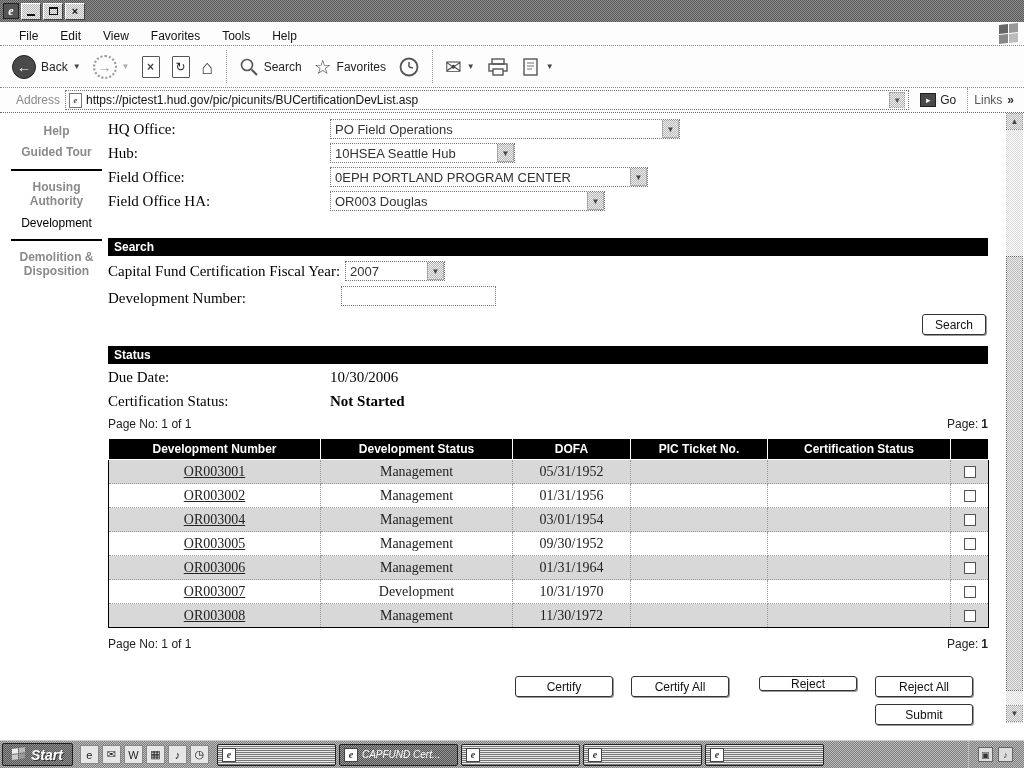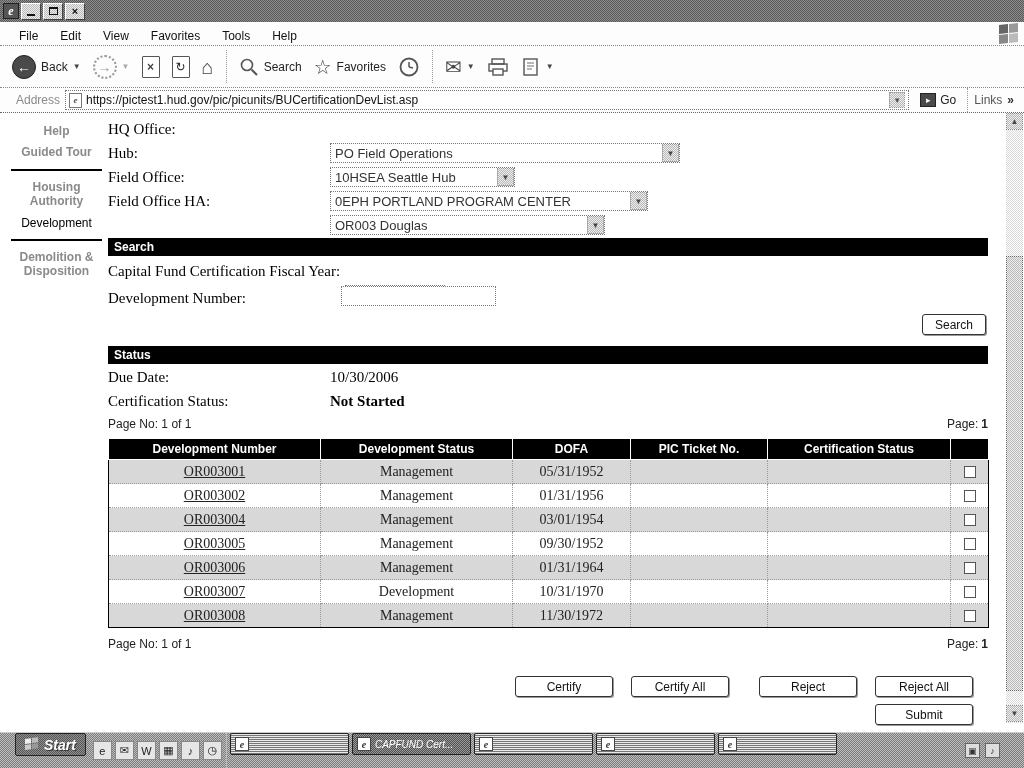--- a/index.html
+++ b/index.html
@@ -60,21 +60,21 @@
 
   .sidebar { position:absolute; left:8px; top:4px; width:97px; text-align:center; font-size:12px; }
   .side-item { margin:7px 0; line-height:1.2; }
   .side-item.gray { color:#8a8a8a; font-weight:bold; }
   .side-item.active { color:#000; }
   .side-sep { border-top:2px solid #000; margin:9px 3px; }
 
   .main { position:absolute; left:108px; top:0; width:880px; height:628px; font-family:"Liberation Serif",serif; font-size:15px; color:#000; }
   .abs { position:absolute; }
 
-  .fselect { position:absolute; height:20px; border:1px dotted #777; background:#fff; display:flex; align-items:center; padding-left:4px; font-family:"Liberation Sans",sans-serif; font-size:13px; color:#333;margin-top:24px; }
+  .fselect { position:absolute; height:20px; border:1px dotted #777; background:#fff; display:flex; align-items:center; padding-left:4px; font-family:"Liberation Sans",sans-serif; font-size:13px; color:#333; }
   .fselect .arrowbox { margin-left:auto; width:17px; height:18px; border:1px dotted #999; display:flex; align-items:center; justify-content:center; font-size:8px; color:#444; }
   .finput { position:absolute; height:20px; border:1px dotted #777; background:#fff; font-family:"Liberation Sans",sans-serif; font-size:13px; padding:0 3px; }
 
   .bar { position:absolute; left:0; width:880px; height:18px; background:#000; color:#fff; font-family:"Liberation Sans",sans-serif; font-size:12px; font-weight:bold; display:flex; align-items:center; padding-left:6px; }
 
   .btn { border:1px solid #333; border-radius:3px; background:#fff; box-shadow:1px 1px 0 #999; font-family:"Liberation Sans",sans-serif; font-size:12px; color:#111; display:flex; align-items:center; justify-content:center; }
 
   .pgline { position:absolute; left:0; width:880px; display:flex; justify-content:space-between; font-family:"Liberation Sans",sans-serif; font-size:12px; color:#222; }
   .pgline b { margin-left:3px; }
 
@@ -84,21 +84,21 @@
   .devtable tr.shaded td { background:conic-gradient(#b2b2b2 25%,#fdfdfd 0 50%,#b2b2b2 0 75%,#fdfdfd 0) 0 0/2px 2px; }
   a.devlink { color:#222; text-decoration:underline; }
   .cb { display:inline-block; width:12px; height:12px; border:1px solid #555; background:#fff; vertical-align:middle; }
 
   
   .vscroll { position:absolute; right:1px; top:0; width:17px; height:610px; background:conic-gradient(#d9d9d9 25%,#fff 0 50%,#d9d9d9 0 75%,#fff 0) 0 0/2px 2px; }
   .sarrow { position:absolute; left:0; width:17px; height:17px; border:1px dotted #888; display:flex; align-items:center; justify-content:center; font-size:8px; color:#444; }
   .sthumb { position:absolute; left:0; top:143px; width:17px; height:435px; border:1px dotted #666; }
 
   
-  .taskbar { position:absolute; left:0; bottom:0; right:0; height:36px; display:flex; align-items:flex-start; gap:3px; padding:0 15px; border-top:1px solid #ccc; }
+  .taskbar { position:absolute; left:0; bottom:0; right:0; height:28px; display:flex; align-items:center; gap:3px; padding:0 2px; border-top:1px solid #ccc; }
   .start { height:23px; display:flex; align-items:center; gap:5px; padding:0 9px; border:1px solid #222; border-radius:2px; color:#fff; font:italic bold 14px "Liberation Sans",sans-serif; text-shadow:1px 1px 0 #333; }
   .flag { width:14px; height:13px; display:grid; grid-template-columns:6px 6px; grid-template-rows:5px 5px; gap:1px; transform:skewY(-8deg); }
   .flag i:nth-child(1){background:#eee;} .flag i:nth-child(2){background:#bbb;}
   .flag i:nth-child(3){background:#ccc;} .flag i:nth-child(4){background:#999;}
   .ql { display:flex; gap:3px; align-items:center; padding:0 4px; border-right:1px dotted #bbb; align-self:stretch; }
   .qli { width:19px; height:19px; display:flex; align-items:center; justify-content:center; font-size:11px; color:#222; border:1px solid #888; background:#e6e6e6; }
   .task { height:22px; flex:0 0 119px; display:flex; align-items:center; gap:4px; padding:0 4px; border:1px solid #222; border-radius:2px; overflow:hidden;
           background:repeating-linear-gradient(180deg,#e9e9e9 0 1px,#777 1px 2px); }
   .task .ticon { flex:0 0 14px; height:14px; background:#fff; border:1px solid #444; font:italic bold 10px "Liberation Serif",serif; color:#333; display:flex; align-items:center; justify-content:center; }
   .task.active { background:conic-gradient(#9a9a9a 25%,#4f4f4f 0 50%,#9a9a9a 0 75%,#4f4f4f 0) 0 0/2px 2px; }
@@ -356,21 +356,21 @@
           </tbody>
         </table>
 
       <div class="pgline" style="top:524px">
         <span>Page No: 1 of 1</span>
         <span><span>Page:</span><b>1</b></span>
       </div>
 
       <span class="btn abs" style="top:563px;left:407px;width:98px;height:21px">Certify</span>
       <span class="btn abs" style="top:563px;left:523px;width:98px;height:21px">Certify All</span>
-      <span class="btn abs" style="top:563px;left:651px;width:98px;height:21px">Reject</span>
+      <span class="btn abs" style="top:563px;left:651px;width:98px;height:15px">Reject</span>
       <span class="btn abs" style="top:563px;left:767px;width:98px;height:21px">Reject All</span>
       <span class="btn abs" style="top:591px;left:767px;width:98px;height:21px">Submit</span>
     </div>
 
     <div class="vscroll">
       <span class="sarrow dz-light" style="top:0">▲</span>
       <span class="sthumb dz-light"></span>
       <span class="sarrow dz-light" style="top:592px">▼</span>
     </div>
   </div>

